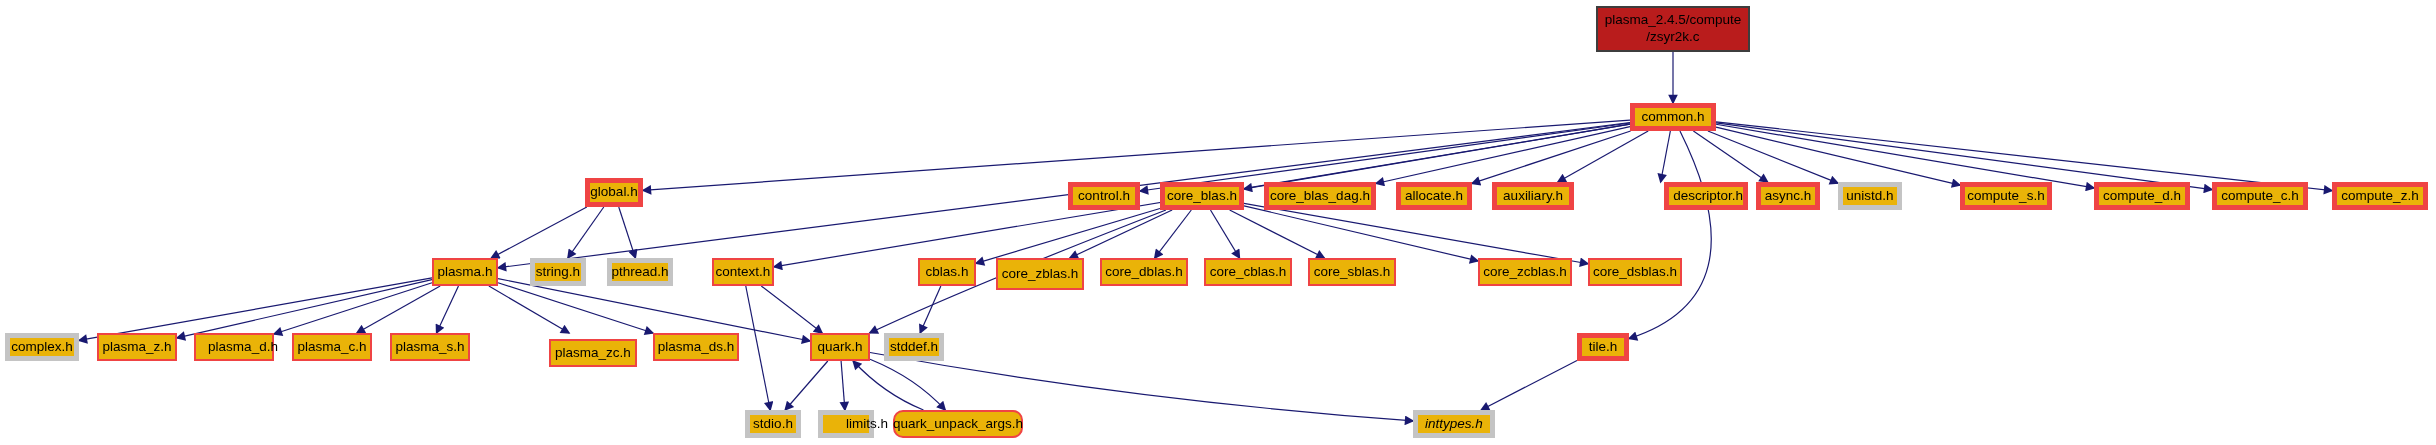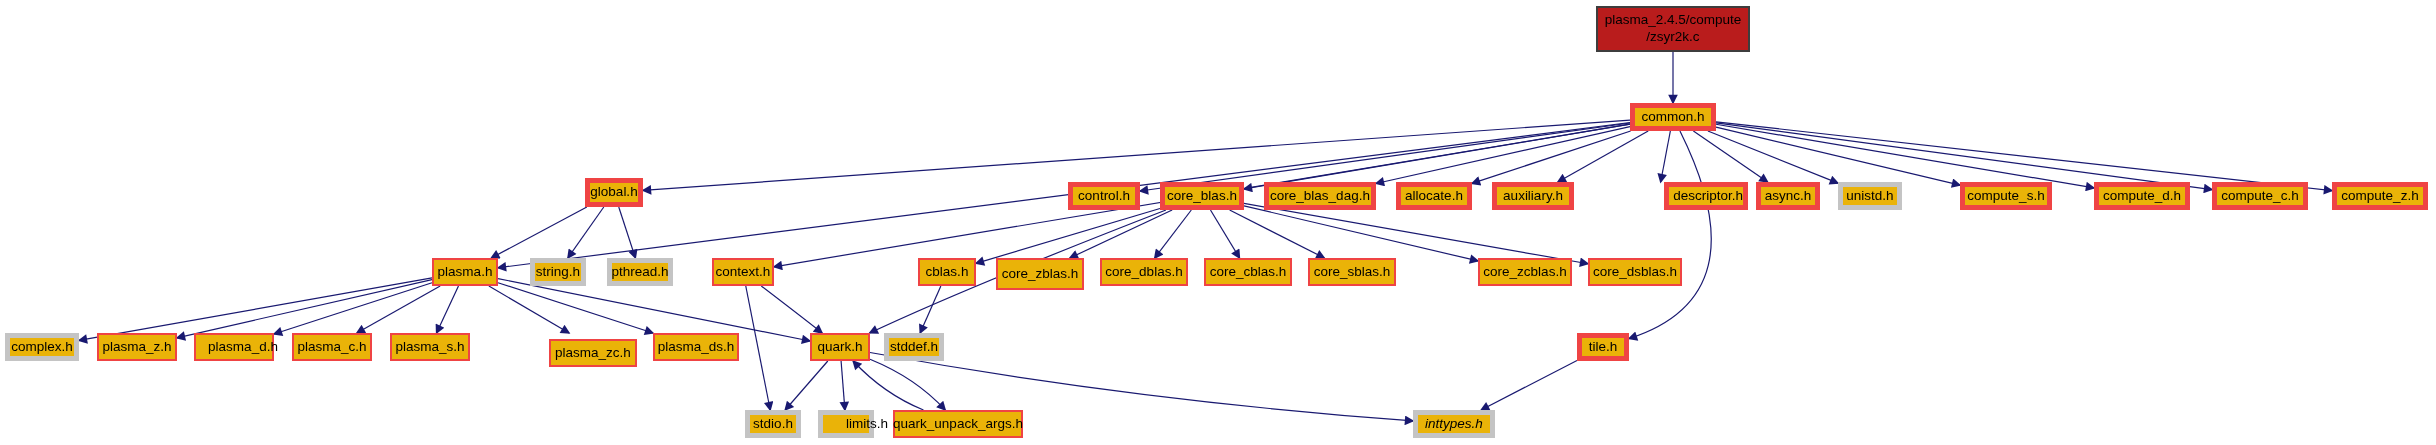--- a/index.html
+++ b/index.html
@@ -104,16 +104,16 @@
       <div class="node bold" style="left: 194px; top: 333px; width: 80px; height: 28px; padding-left: 18px;"><span>plasma_d.h</span></div>
       <div class="node bold" style="left: 292px; top: 333px; width: 80px; height: 28px;"><span>plasma_c.h</span></div>
       <div class="node bold" style="left: 390px; top: 333px; width: 80px; height: 28px;"><span>plasma_s.h</span></div>
       <div class="node bold" style="left: 549px; top: 339px; width: 88px; height: 28px;"><span>plasma_zc.h</span></div>
       <div class="node bold" style="left: 653px; top: 333px; width: 86px; height: 28px;"><span>plasma_ds.h</span></div>
       <div class="node bold" style="left: 810px; top: 333px; width: 60px; height: 28px;"><span>quark.h</span></div>
       <div class="node sys" style="left: 884px; top: 333px; width: 60px; height: 28px;"><span>stddef.h</span></div>
       <div class="node" style="left: 1577px; top: 333px; width: 52px; height: 28px;"><span>tile.h</span></div>
       <div class="node sys" style="left: 745px; top: 410px; width: 56px; height: 28px;"><span>stdio.h</span></div>
       <div class="node sys" style="left: 818px; top: 410px; width: 56px; height: 28px; padding-left: 42px;"><span>limits.h</span></div>
-      <div class="node bold" style="left: 893px; top: 410px; width: 130px; height: 28px;"><span>quark_unpack_args.h</span></div>
+      <div class="node bold" style="left: 893px; top: 410px; width: 130px; height: 28px; border-radius: 10px;"><span>quark_unpack_args.h</span></div>
       <div class="node sys" style="left: 1413px; top: 410px; width: 82px; height: 28px; font-style: italic;"><span>inttypes.h</span></div>
     </div>
 </div>
 
 </body></html>

